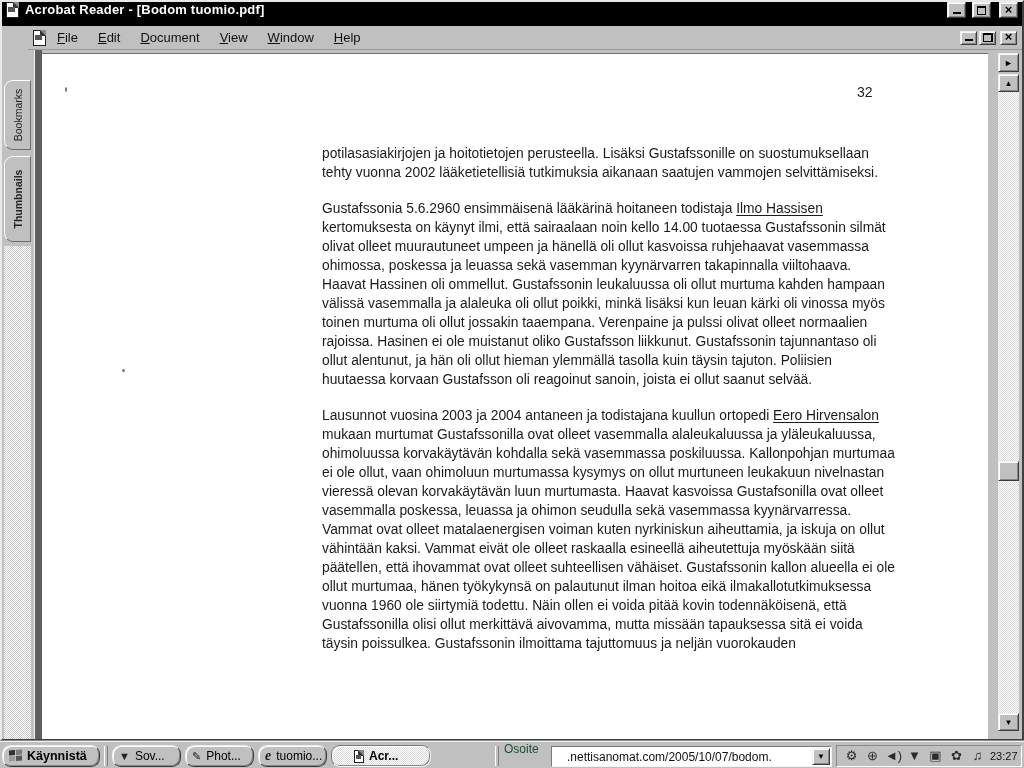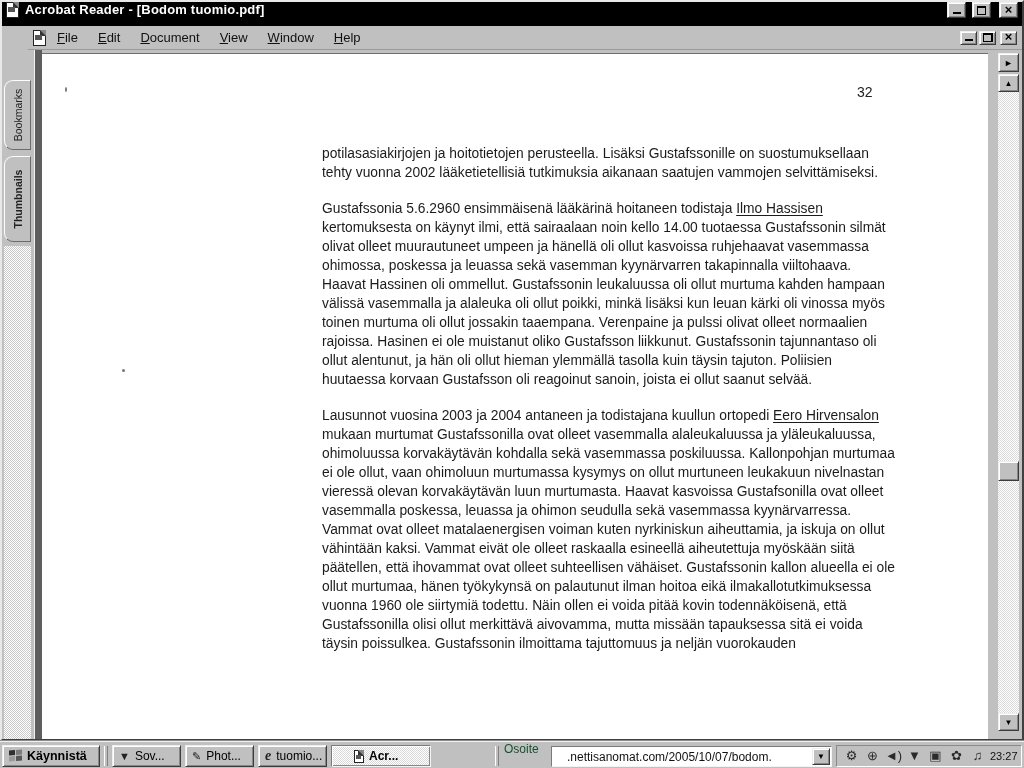--- a/index.html
+++ b/index.html
@@ -79,21 +79,21 @@
                justify-content:center; font-size:8px; color:#000; }
   #scr-up { top:0; }
   #scr-down { bottom:0; }
   #scr-track { position:absolute; left:0; right:0; top:18px; bottom:18px; }
   #scr-thumb { position:absolute; left:0; width:21px; height:20px; top:387px; }
 
   
   #taskbar { position:absolute; left:0; top:741px; width:1024px; height:27px; background:#c0c0c0;
              border-top:1px solid #f1f1f1; box-shadow:0 -1px 0 #8a8a8a; }
   .tb { position:absolute; top:3px; height:22px; display:flex; align-items:center; gap:5px;
-        padding:0 6px; font-size:12px; color:#000; white-space:nowrap; overflow:hidden; }
+        padding:0 6px; font-size:12px; color:#000; white-space:nowrap; overflow:hidden;border-radius:9px; }
   #startbtn { left:2px; width:98px; font-weight:bold; font-size:12.5px; }
   .winlogo { width:13px; height:12px; display:grid; grid-template-columns:6px 6px; grid-template-rows:5px 5px;
              gap:1px; transform:skewY(-4deg); flex:0 0 auto; }
   .winlogo i { display:block; }
   .winlogo i:nth-child(1){background:#303030;} .winlogo i:nth-child(2){background:#7c7c7c;}
   .winlogo i:nth-child(3){background:#9a9a9a;} .winlogo i:nth-child(4){background:#565656;}
   .tbdivider { position:absolute; top:4px; width:4px; height:20px;
                border-left:1px solid #fff; border-right:1px solid #808080; }
   .taskicon { font-size:11px; line-height:12px; flex:0 0 auto; color:#222; }
   .taskbtn.active { font-weight:bold; border-color:#7a7a7a #f4f4f4 #f4f4f4 #7a7a7a; }

